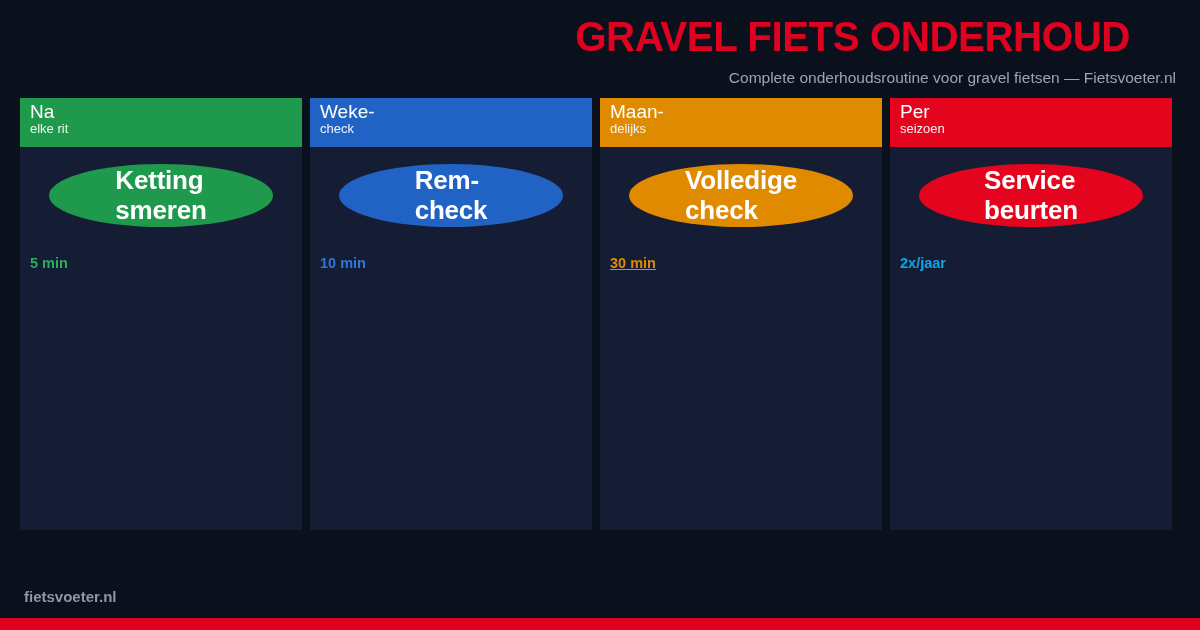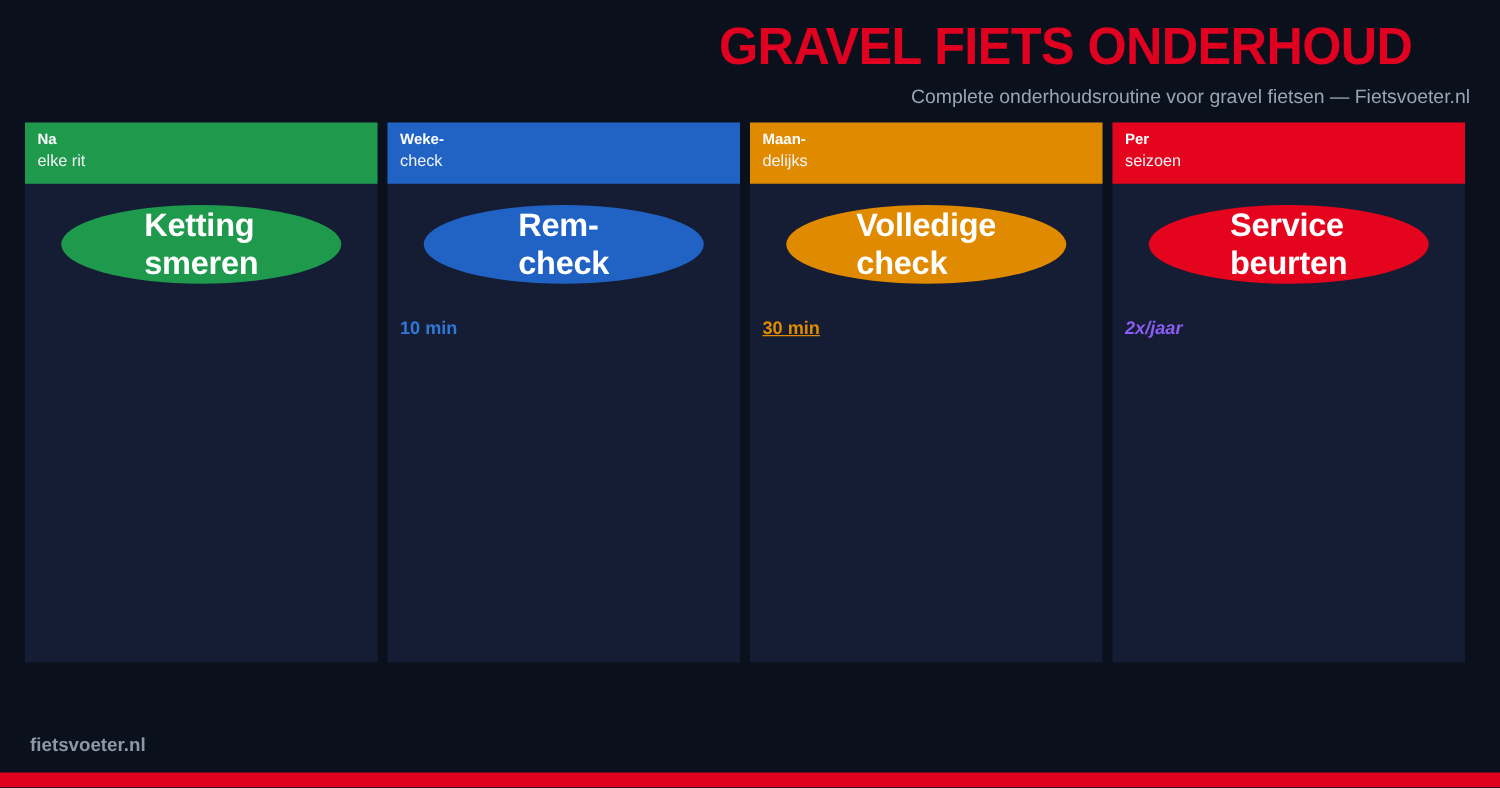--- a/index.html
+++ b/index.html
@@ -68,23 +68,23 @@
   .col-header {
     height: 49px;
     padding: 5px 10px 0 10px;
     display: flex;
     flex-direction: column;
     justify-content: flex-start;
     flex: 0 0 auto;
   }
 
   .col-header-line1 {
-    font-size: 12px;
+    font-size: 19px;
     line-height: 17px;
-    font-weight: bold;
+    font-weight: normal;
     color: #ffffff;
   }
 
   .col-header-line2 {
     font-size: 13px;
     line-height: 16px;
     color: #f2f4f7;
     margin-top: 1px;
   }
 
@@ -169,20 +169,21 @@
       <div class="col-header-line1">Na</div>
       <div class="col-header-line2">elke rit</div>
     </div>
     <div class="col-body">
       <div class="bubble-wrap">
         <div class="bubble" style="background: rgb(31, 154, 77);">
           <span class="bubble-label">Ketting
 smeren</span>
         </div>
       </div>
+      <div class="col-duration" style="color: rgb(46, 171, 94);">5 min</div>
     </div>
   </div>
 
   <div class="column" style="background: rgb(20, 29, 51);">
     <div class="col-header" style="background: rgb(32, 99, 196);">
       <div class="col-header-line1">Weke-</div>
       <div class="col-header-line2">check</div>
     </div>
     <div class="col-body">
       <div class="bubble-wrap">
@@ -216,21 +217,21 @@
       <div class="col-header-line1">Per</div>
       <div class="col-header-line2">seizoen</div>
     </div>
     <div class="col-body">
       <div class="bubble-wrap">
         <div class="bubble" style="background: rgb(228, 4, 30);">
           <span class="bubble-label">Service
 beurten</span>
         </div>
       </div>
-      <div class="col-duration" style="color: #8b5cf6; font-style: italic;">2x/jaar</div>
+      <div class="col-duration" style="color: #0ea5e9;">2x/jaar</div>
     </div>
   </div>
 
 </div>
 
 <div id="footer">
   <span id="footer-text" style="color: rgb(141, 151, 166); font-weight: bold;">fietsvoeter.nl</span>
 </div>
 
 <div id="bottom-bar" style="background: rgb(224, 0, 32);"></div>

